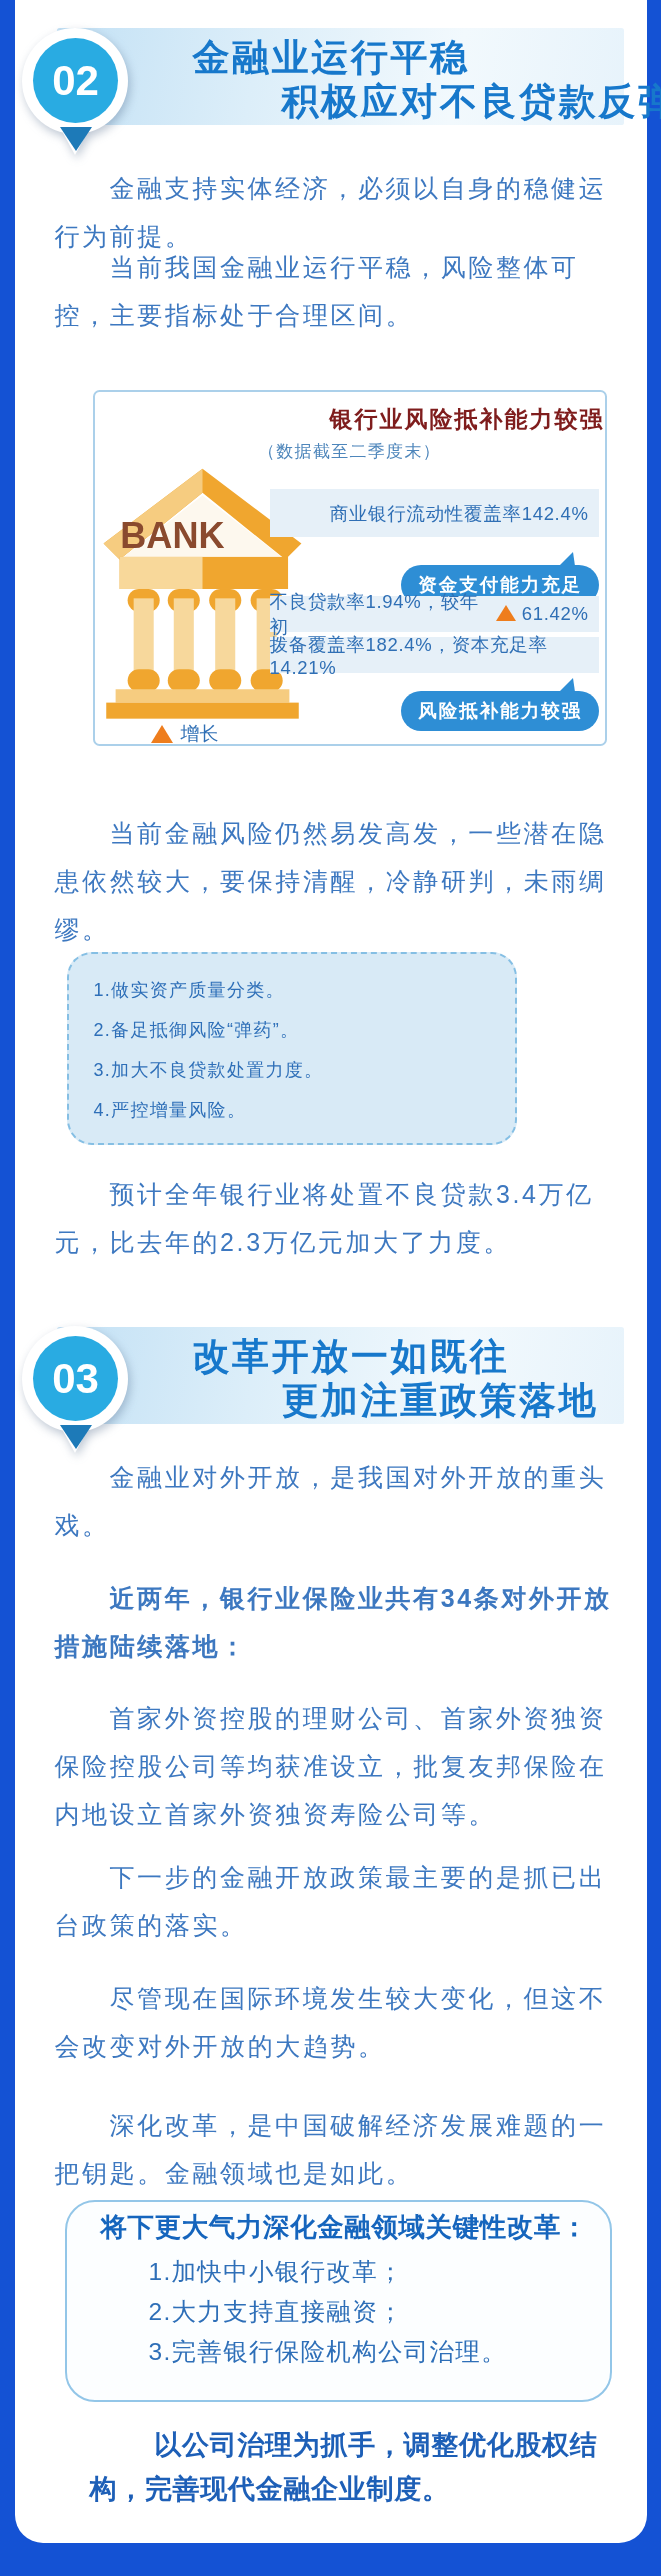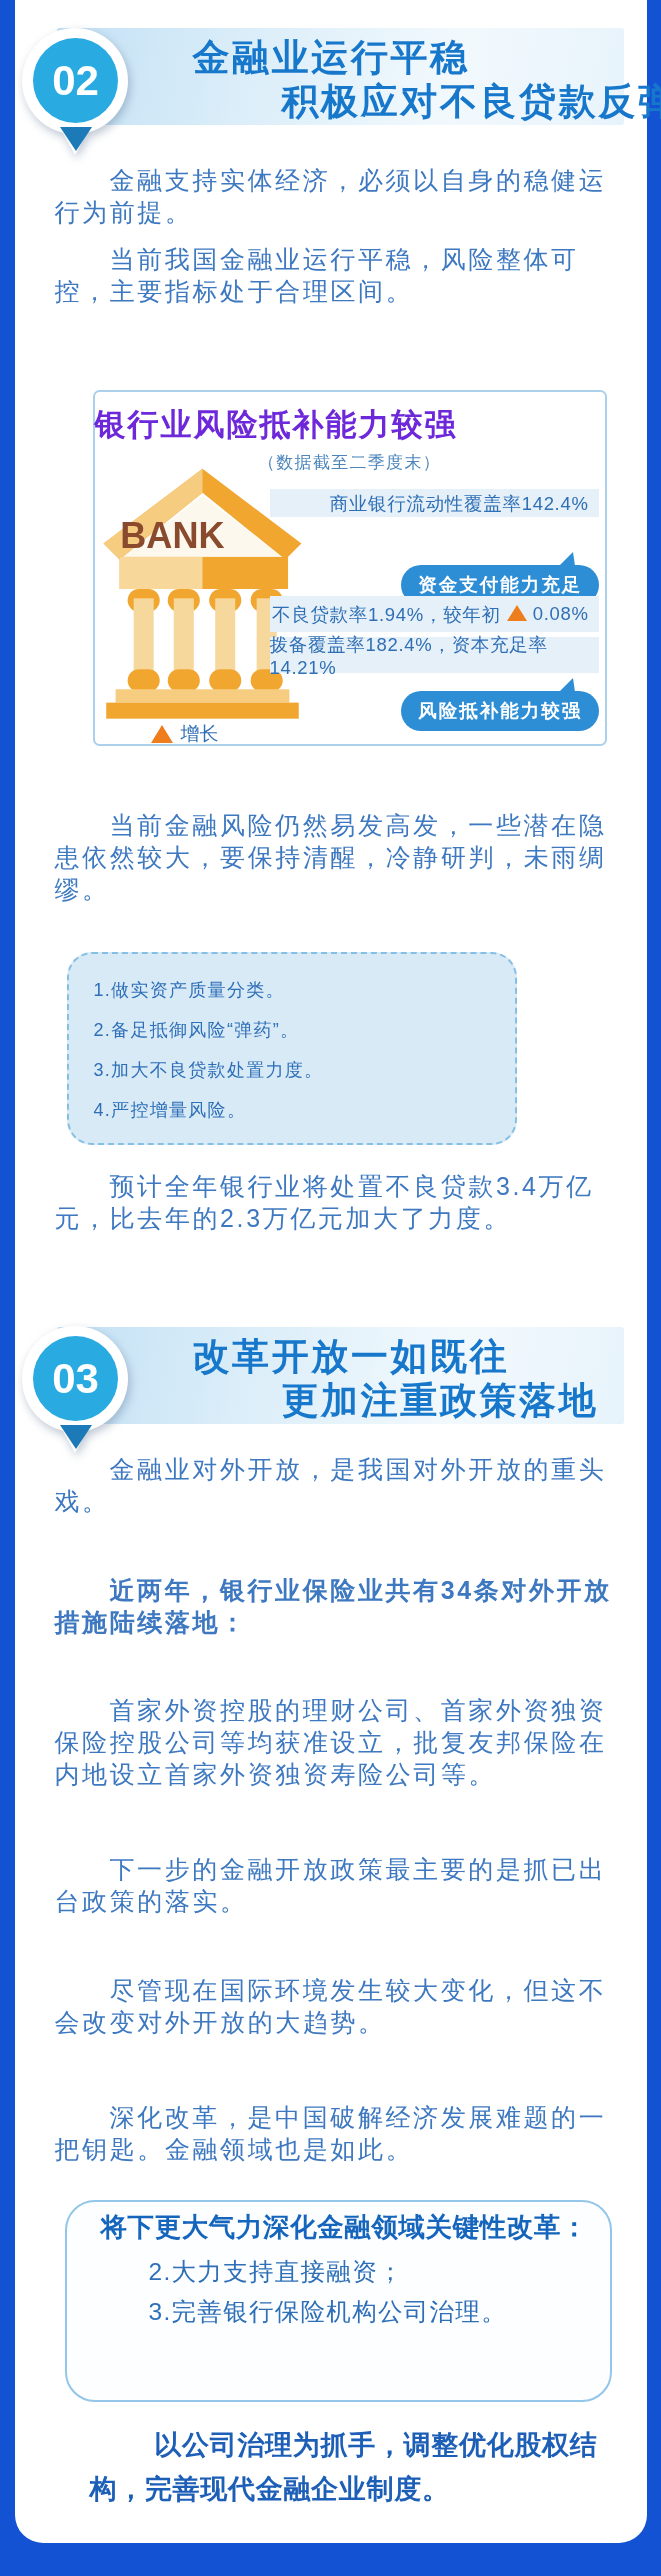--- a/index.html
+++ b/index.html
@@ -39,40 +39,40 @@
   .pin .circ { position:absolute; left:13.2px; top:10px; width:85px; height:85px;
                border-radius:50%; background:#29abe2; color:#fff;
                font-size:42px; font-weight:bold;
                display:flex; align-items:center; justify-content:center; }
   .pin .tri  { position:absolute; left:40px; top:99px; width:0; height:0;
                border-left:16px solid transparent; border-right:16px solid transparent;
                border-top:24px solid #1d7ab8; }
   
   .para {
     position:absolute; left:40px; width:561px; margin:0;
-    font-size:25px; line-height:32px; letter-spacing:2.6px;
+    font-size:25px; line-height:48px; letter-spacing:2.6px;
     color:#3d78c0; text-indent:2.2em;
   }
   
   .icard {
     position:absolute; left:78px; top:390px; width:514px; height:356px;
     background:#fff; border:2px solid #abd0ea; border-radius:6.6px;
   }
-  .icard .ititle { margin:12px 0 0; text-align:left; font-size:31px;
-                   font-weight:bold; color:#6d28d9; letter-spacing:2px; }
+  .icard .ititle { margin:12px 0 0; text-align:right; font-size:23px;
+                   font-weight:bold; color:#7f1d1d; letter-spacing:2px; }
   .icard .isub   { margin:5.3px 0 0; text-align:center; font-size:17px;
                    color:#4e86bb; letter-spacing:1.3px; }
   .bank-wrap { position:absolute; left:5.3px; top:74px; width:205px; height:254px; }
   .srow {
     position:absolute; left:175px; right:5.3px; background:#e6f0f8;
     color:#2f6fb5; font-size:18.5px; letter-spacing:0.7px;
     display:flex; justify-content:flex-end; align-items:center;
     padding:0 10.6px 0 0;
   }
-  .srow.r1 { top:97px; height:28px; }
+  .srow.r1 { top:97px; height:48px; }
   .srow.r2 { top:204px; height:36px; }
   .srow.r3 { top:245px; height:36px; }
   .tri-orange-inline { display:inline-block; width:0; height:0; margin:0 5.3px 1.3px 6.6px;
     border-left:10px solid transparent; border-right:10px solid transparent;
     border-bottom:16px solid #ee7d1d; }
   .pill {
     position:absolute; right:5.3px; background:#2e8ed5; color:#fff;
     font-size:18.5px; font-weight:bold; letter-spacing:2px;
     border-radius:20px; padding:7.3px 17px; white-space:nowrap;
   }
@@ -167,21 +167,21 @@
     </div>
 
     <div class="pill p1">
       <span class="tail-up"></span>
       <span>资金支付能力充足</span>
     </div>
 
     <div class="srow r2">
       <span>不良贷款率1.94%，较年初</span>
       <span class="tri-orange-inline"></span>
-      <span>0.08%</span>
+      <span>61.42%</span>
     </div>
 
     <div class="srow r3">
       <span>拨备覆盖率182.4%，资本充足率14.21%</span>
     </div>
 
     <div class="pill p2">
       <span class="tail-up"></span>
       <span>风险抵补能力较强</span>
     </div>
@@ -216,20 +216,21 @@
 
   <p class="para" style="top:1453px;">金融业对外开放，是我国对外开放的重头戏。</p>
   <p class="para" style="top:1574px;font-weight:bold;">近两年，银行业保险业共有34条对外开放措施陆续落地：</p>
   <p class="para" style="top:1694px;">首家外资控股的理财公司、首家外资独资保险控股公司等均获准设立，批复友邦保险在内地设立首家外资独资寿险公司等。</p>
   <p class="para" style="top:1853px;">下一步的金融开放政策最主要的是抓已出台政策的落实。</p>
   <p class="para" style="top:1974px;">尽管现在国际环境发生较大变化，但这不会改变对外开放的大趋势。</p>
   <p class="para" style="top:2101px;">深化改革，是中国破解经济发展难题的一把钥匙。金融领域也是如此。</p>
 
   <div class="reform-box">
     <h4>将下更大气力深化金融领域关键性改革：</h4>
+    <p>1.加快中小银行改革；</p>
     <p>2.大力支持直接融资；</p>
     <p>3.完善银行保险机构公司治理。</p>
   </div>
 
   <p class="closing">以公司治理为抓手，调整优化股权结构，完善现代金融企业制度。</p>
 
 </div>
 
 
 </body></html>

